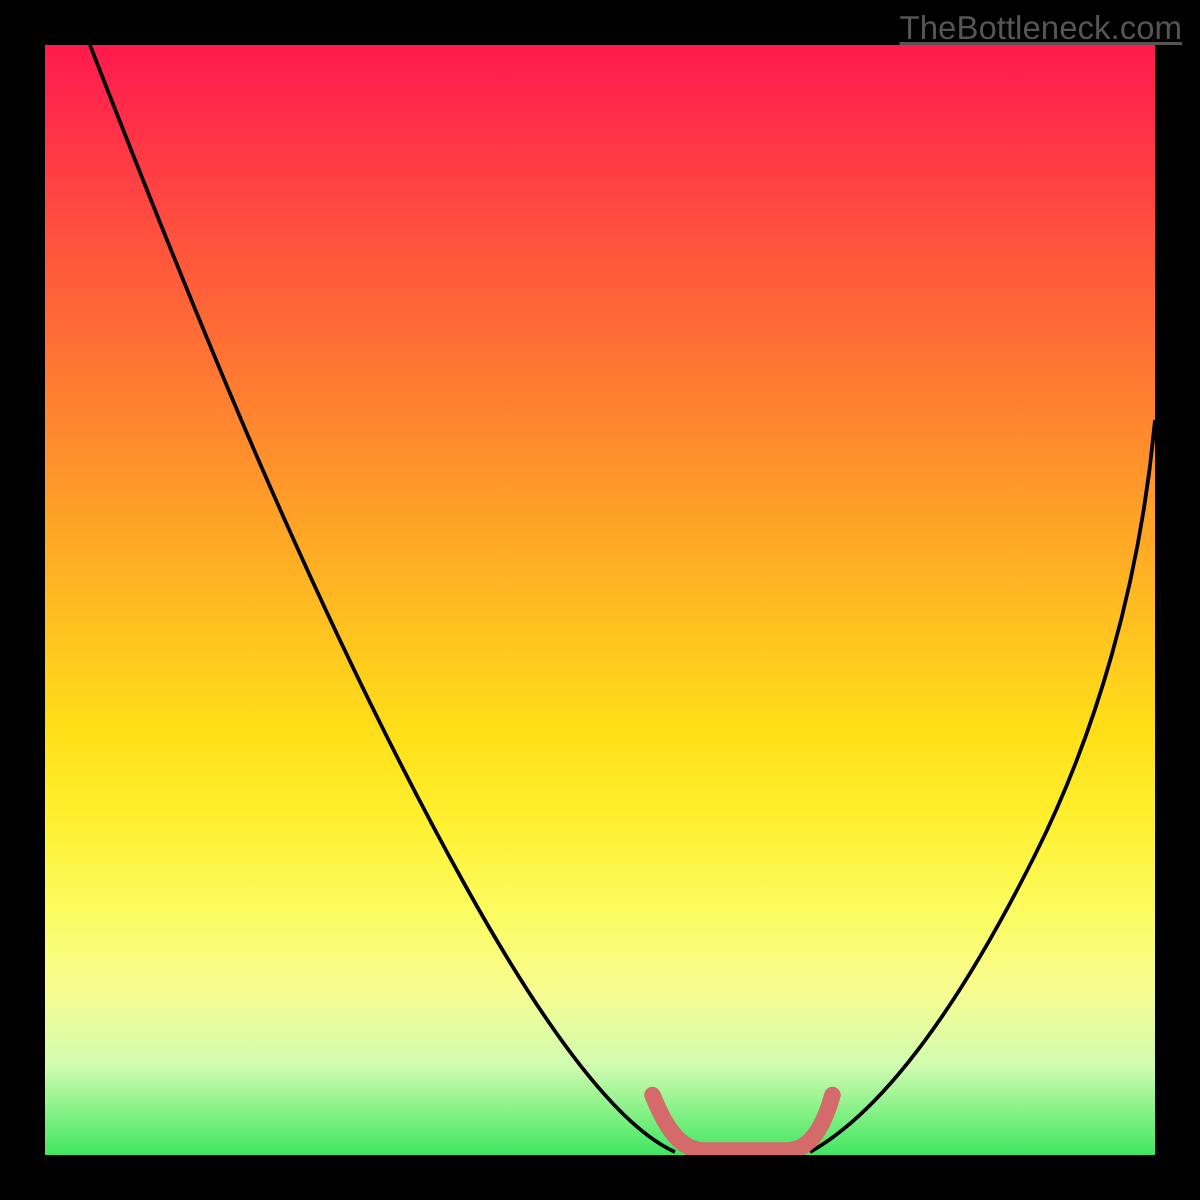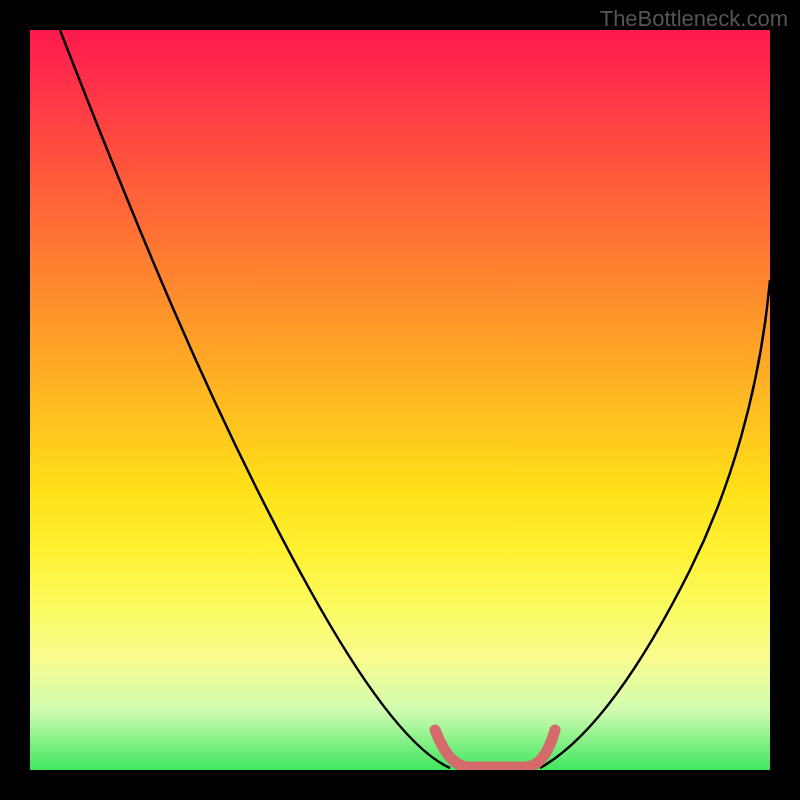--- a/index.html
+++ b/index.html
@@ -12,20 +12,21 @@
     font-family: Arial, sans-serif;
   }
   .watermark {
     position: absolute;
     top: 6px;
     right: 12px;
     color: #555;
     font-size: 22px;
     font-weight: 500;
     z-index: 10;
+    text-decoration: underline;
   }
   .plot-area {
     position: absolute;
     left: 30px;
     top: 30px;
     width: 740px;
     height: 740px;
     overflow: hidden;
   }
   .gradient-bg {

